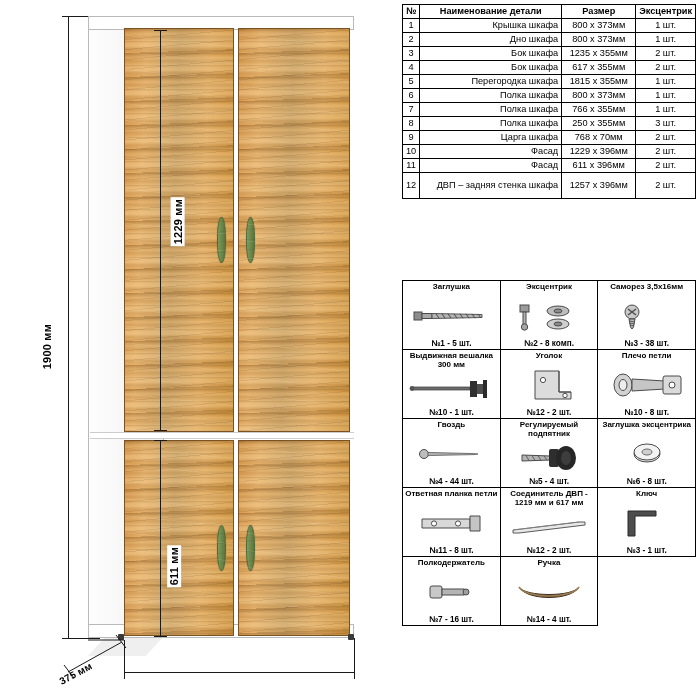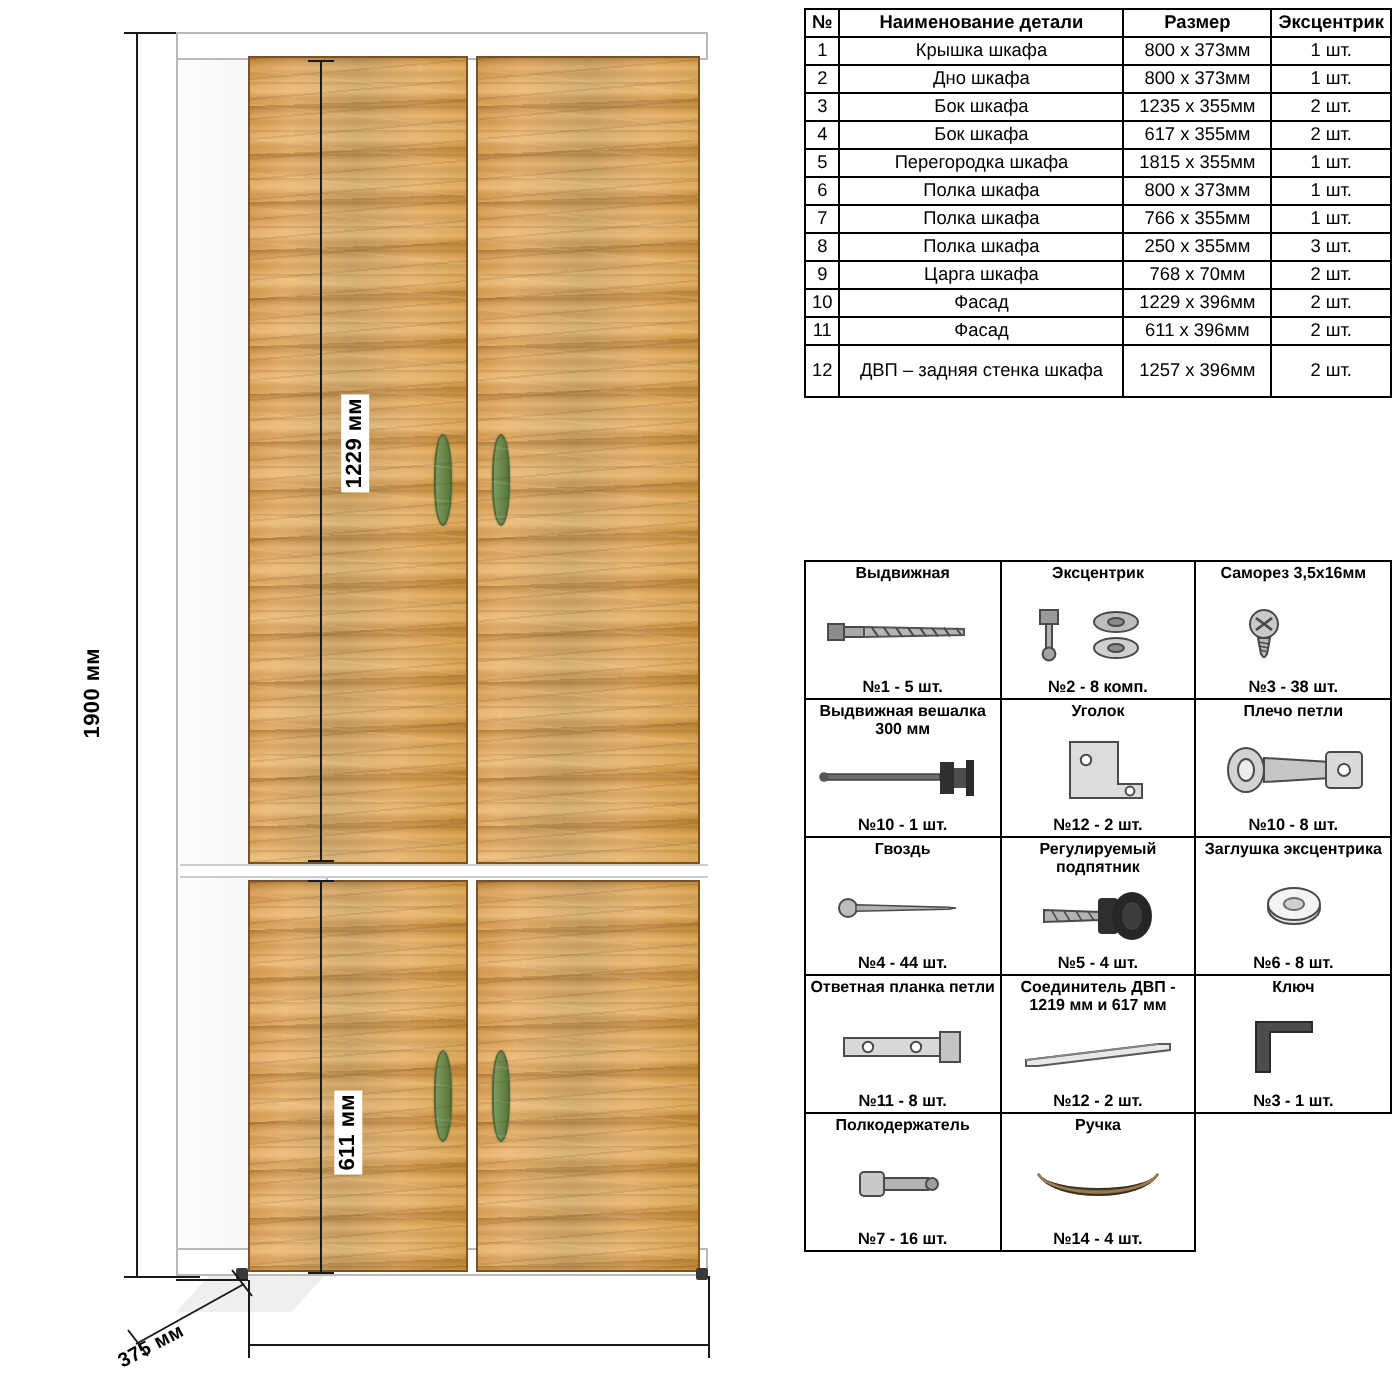--- a/index.html
+++ b/index.html
@@ -71,21 +71,21 @@
   #parts {
     position:absolute; left:402px; top:4px; width:294px;
     border-collapse:collapse;
   }
   #parts th, #parts td {
     border:1px solid #000; font-size:9.2px; color:#000;
     padding:1px 3px; line-height:1.15; height:14px;
   }
   #parts th { font-weight:bold; text-align:center; }
   #parts td.num { text-align:center; width:16px; }
-  #parts td.nm  { text-align:center; }
+  #parts td.nm  { text-align:right; }
   #parts td.sz  { text-align:center; width:74px; }
   #parts td.qty { text-align:center; width:58px; }
 
   
   #hw {
     position:absolute; left:402px; top:280px; width:294px;
     border-collapse:collapse;
   }
   #hw td {
     border:1px solid #000; width:33.33%; vertical-align:top;
@@ -253,21 +253,21 @@
     </tr>
   </tbody>
 </table>
 
 <table id="hw">
   <tbody>
       <tr>
 
     <td>
       <div class="hw-cell">
-        <div class="hw-title">Выдвижная</div>
+        <div class="hw-title">Заглушка</div>
         <div class="hw-art">
           <svg width="78" height="22" viewBox="0 0 78 22">
             <rect x="2" y="7" width="8" height="8" fill="#8d8d8d" stroke="#4a4a4a"></rect>
             <rect x="10" y="8.5" width="10" height="5" fill="#a9a9a9" stroke="#4a4a4a"></rect>
             <path d="M20 8.5 L70 9.5 L70 12.5 L20 13.5 Z" fill="#b5b5b5" stroke="#555"></path>
             <g stroke="#4a4a4a" stroke-width="1">
               <path d="M24 8.8 L27 13.2 M30 8.8 L33 13.2 M36 8.8 L39 13.2 M42 8.8 L45 13.2 M48 8.8 L51 13.2 M54 8.8 L57 13.2 M60 8.8 L63 13.2 M66 9 L69 13"></path>
             </g>
           </svg>
         </div>

